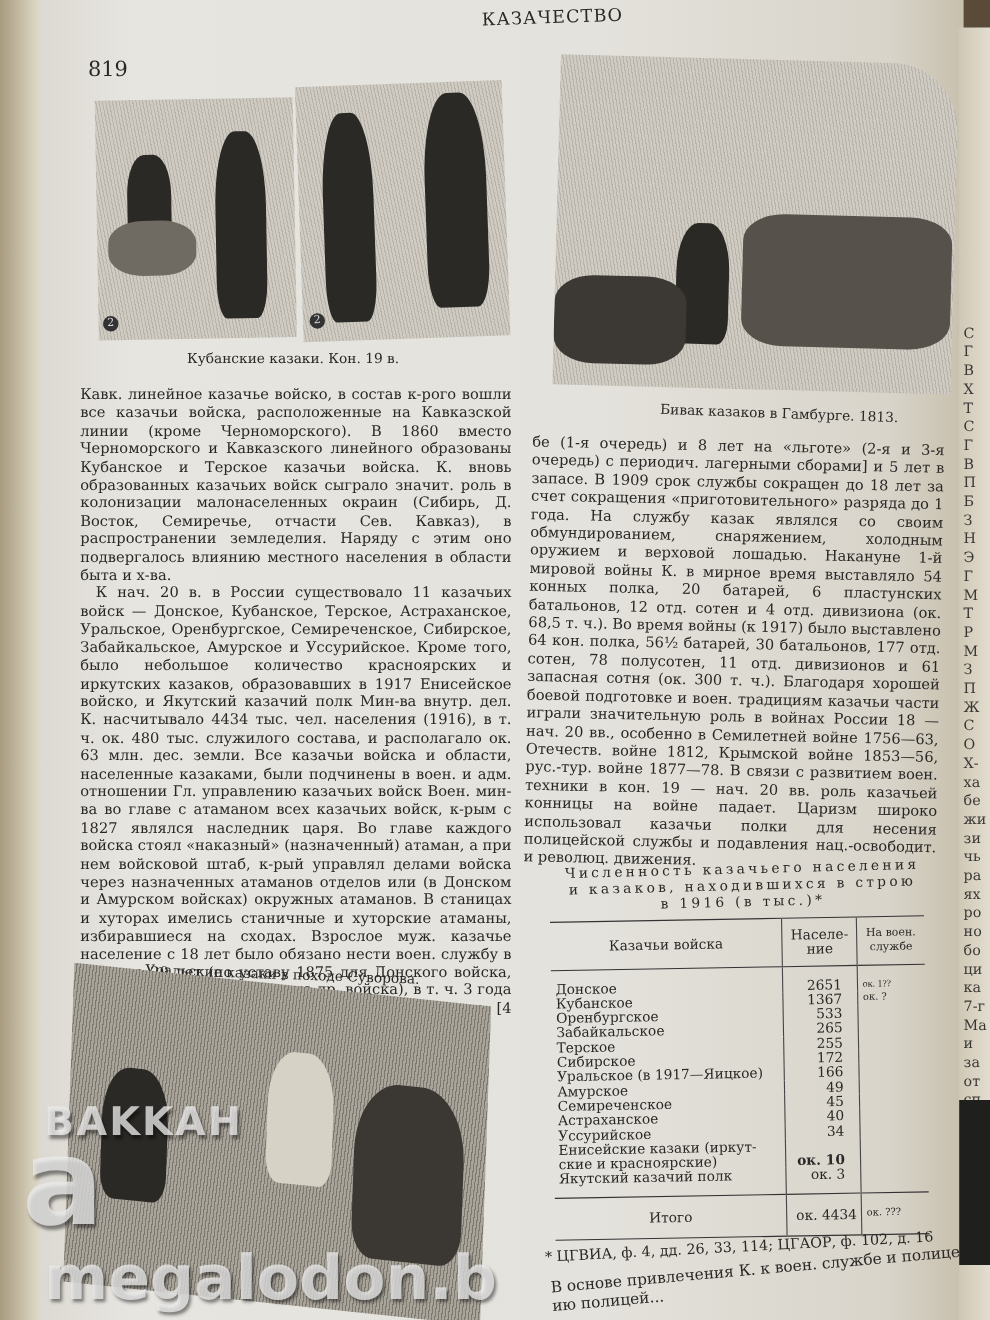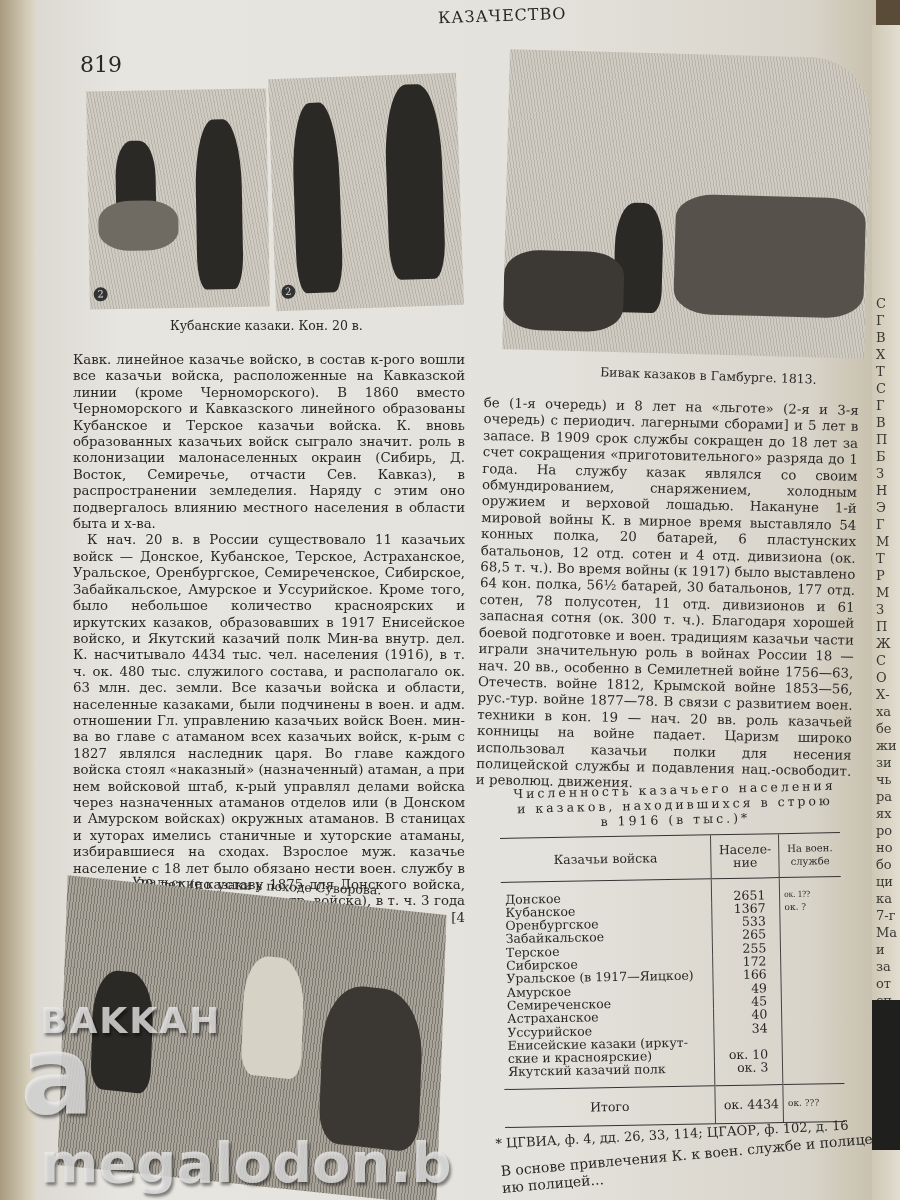--- a/index.html
+++ b/index.html
@@ -2,21 +2,21 @@
 <html><head>
 <meta charset="utf-8">
 <style>
   html,body{margin:0;padding:0;}
   body{width:900px;height:1200px;overflow:hidden;background:#5a4a38;position:relative;font-family:"DejaVu Serif",serif;color:#2a2826;}
   .left-edge{position:absolute;left:0;top:0;width:40px;height:1200px;background:linear-gradient(90deg,#a89a7e,#d4cdb8 70%,#e3ded3);}
   .page{position:absolute;left:36px;top:0;width:840px;height:1200px;background:linear-gradient(90deg,#dcd9d2 0%,#e7e5e0 10%,#e4e2dc 60%,#d8d4ca 92%,#c8c0ad 100%);}
   .page-right{position:absolute;left:872px;top:25px;width:28px;height:1175px;background:linear-gradient(90deg,#cfc8b6,#e3ddd0);overflow:hidden;font-size:13px;line-height:17px;color:#3a3834;padding-left:4px;box-sizing:border-box;}
   .page-right .photo{position:absolute;left:-4px;top:975px;width:40px;height:150px;background:#1f1f1d;}
   .header-title{position:absolute;left:438px;top:6px;font-size:16px;letter-spacing:1px;transform:rotate(-2deg);}
-  .page-num{position:absolute;left:80px;top:52px;font-size:22px;}
+  .page-num{position:absolute;left:80px;top:52px;font-size:19px;}
   .img-box{position:absolute;overflow:hidden;}
   .engr{background:repeating-linear-gradient(80deg,#cfcbc2 0 2px,#b9b4aa 2px 3px);}
   .figure{position:absolute;background:#2b2925;border-radius:40% 40% 20% 20%;}
   .caption{position:absolute;font-size:12.5px;white-space:nowrap;}
   .col-text{position:absolute;font-size:13.3px;line-height:16.4px;text-align:justify;}
   .col-text p{margin:0;}
   .col-text p.indent{text-indent:14px;}
   .tbl-title{position:absolute;left:505px;top:782px;width:340px;font-size:12.5px;line-height:15px;text-align:center;letter-spacing:3px;transform:rotate(-1.5deg);}
   table.data{position:absolute;left:500px;top:838px;width:340px;border-collapse:collapse;font-size:12.5px;line-height:13.3px;transform:rotate(-1deg);transform-origin:left top;}
   table.data th{font-weight:normal;padding:8px 4px;border-top:1.5px solid #333;border-bottom:1.5px solid #333;}
@@ -47,21 +47,21 @@
   <div class="figure" style="left:28px;top:50px;width:40px;height:90px;"></div>
   <div class="figure" style="left:10px;top:110px;width:80px;height:50px;background:#6f6a62;border-radius:40%;"></div>
   <div class="figure" style="left:108px;top:30px;width:46px;height:170px;"></div>
   <div style="position:absolute;left:4px;top:196px;width:14px;height:14px;border-radius:50%;background:#333;color:#ddd;font-size:10px;text-align:center;line-height:14px;">2</div>
 </div>
 <div class="img-box engr" style="left:272px;top:76px;width:188px;height:232px;transform:rotate(-2deg);">
   <div class="figure" style="left:22px;top:25px;width:46px;height:190px;"></div>
   <div class="figure" style="left:115px;top:10px;width:56px;height:195px;"></div>
   <div style="position:absolute;left:6px;top:206px;width:14px;height:14px;border-radius:50%;background:#333;color:#ddd;font-size:10px;text-align:center;line-height:14px;">2</div>
 </div>
-<div class="caption" style="left:170px;top:318px;">Кубанские казаки. Кон. 20 в.</div>
+<div class="caption" style="left:170px;top:318px;">Кубанские казаки. Кон. 19 в.</div>
 
 <div class="img-box engr" style="left:506px;top:54px;width:362px;height:300px;border-radius:0 60px 0 0;transform:rotate(1.5deg);">
   <div class="figure" style="left:110px;top:150px;width:48px;height:110px;"></div>
   <div class="figure" style="left:0;top:200px;width:120px;height:80px;background:#3c3934;border-radius:30%;"></div>
   <div class="figure" style="left:170px;top:140px;width:190px;height:120px;background:#56524b;border-radius:20%;"></div>
 </div>
 <div class="caption" style="left:600px;top:368px;transform:rotate(2deg);">Бивак казаков в Гамбурге. 1813.</div>
 
 <div class="col-text" style="left:73px;top:352px;width:392px;">
   <p>Кавк. линейное казачье войско, в состав к-рого вошли все казачьи войска, расположенные на Кавказской линии (кроме Черноморского). В 1860 вместо Черноморского и Кавказского линейного образованы Кубанское и Терское казачьи войска. К. вновь образованных казачьих войск сыграло значит. роль в колонизации малонаселенных окраин (Сибирь, Д. Восток, Семиречье, отчасти Сев. Кавказ), в распространении земледелия. Наряду с этим оно подвергалось влиянию местного населения в области быта и х-ва.</p>
@@ -145,21 +145,21 @@
         <td class="num">40</td>
         <td></td>
       </tr>
     <tr>
         <td class="name">Уссурийское</td>
         <td class="num">34</td>
         <td></td>
       </tr>
     <tr>
         <td style="padding-right:20px;">Енисейские казаки (иркут-ские и красноярские)</td>
-        <td class="num" style="vertical-align:bottom;">ок. 10</td>
+        <td class="num" style="vertical-align:bottom;font-weight:bold;">ок. 10</td>
         <td></td>
       </tr>
     <tr>
         <td class="name" style="padding-bottom:10px;">Якутский казачий полк</td>
         <td class="num">ок. 3</td>
         <td></td>
       </tr>
     <tr class="total">
       <td style="text-align:center;">Итого</td>
       <td class="num">ок. 4434</td>

